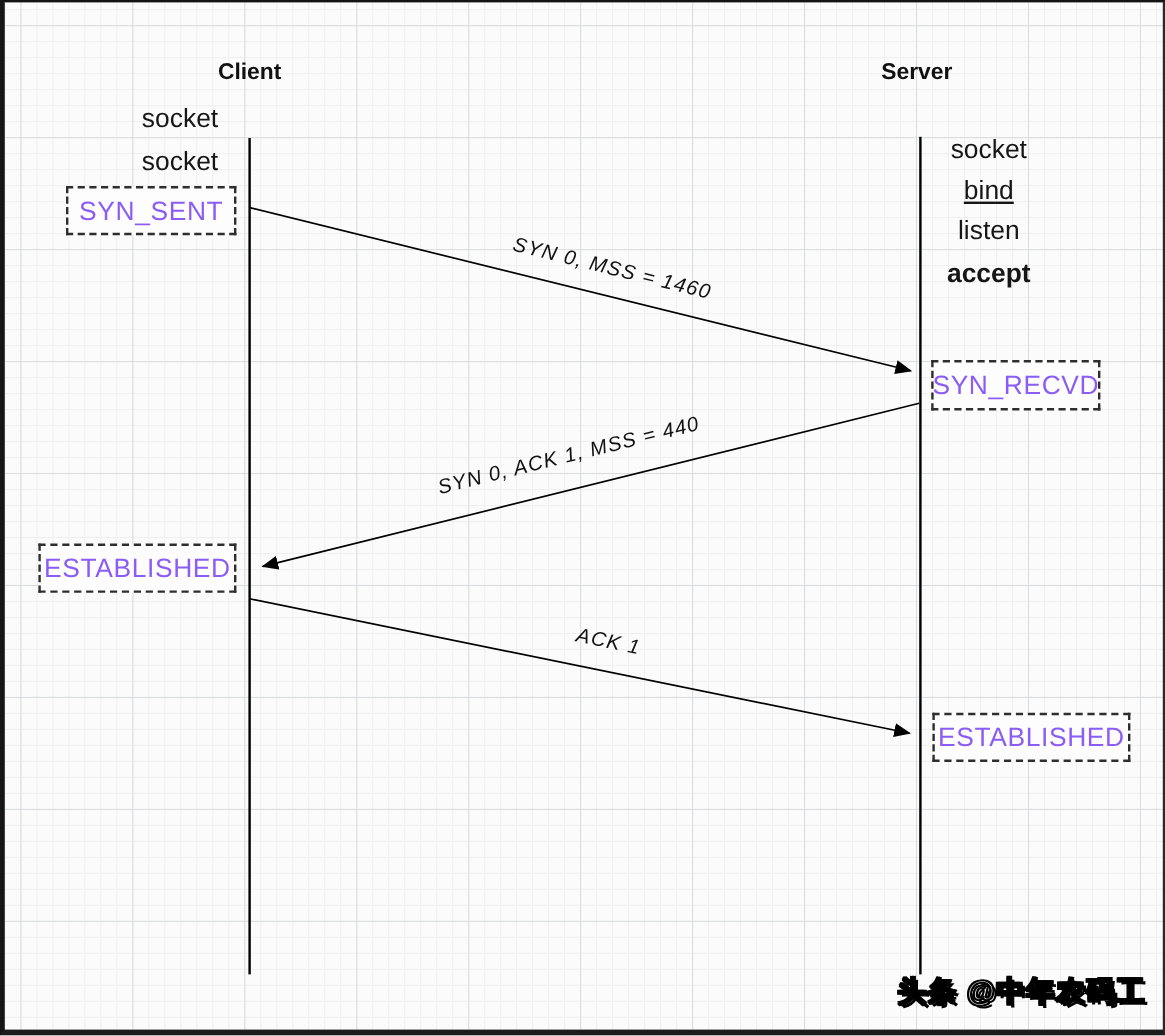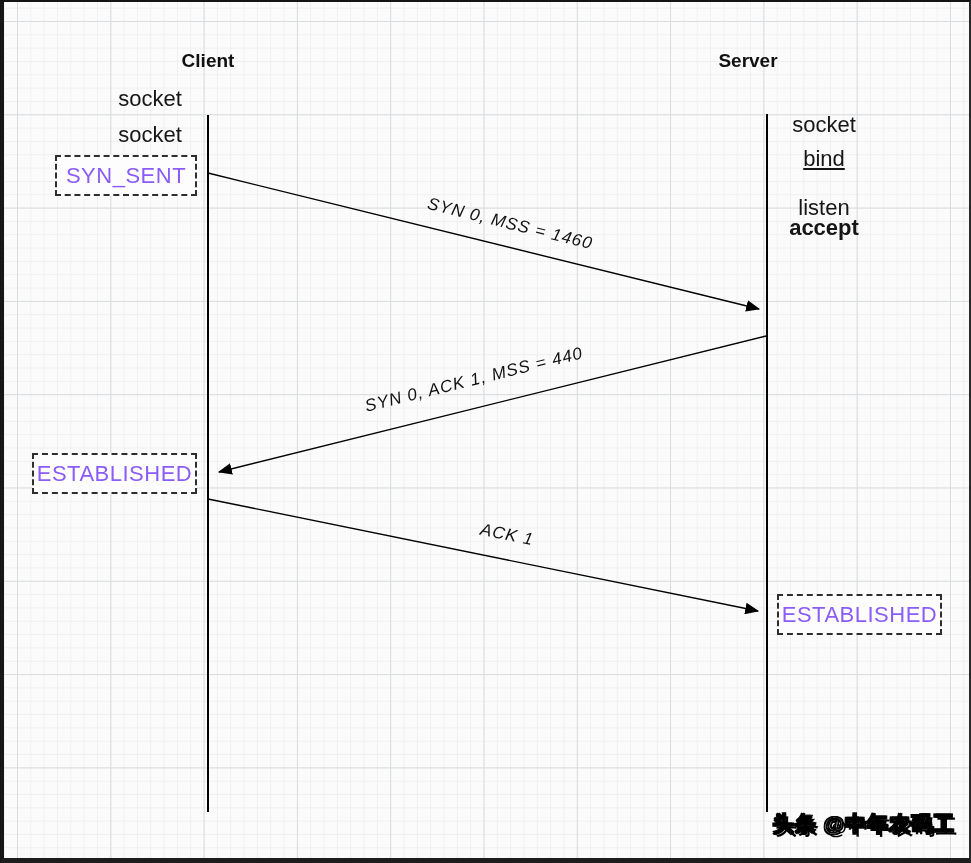--- a/index.html
+++ b/index.html
@@ -65,52 +65,53 @@
     color: #111;
     white-space: nowrap;
   }
   #arrows {
     position: absolute;
     left: 0;
     top: 0;
   }
   .watermark {
     position: absolute;
-    font-size: 21px;
+    font-size: 24px;
     font-weight: bold;
     color: #ffffff;
     letter-spacing: 1px;
     white-space: nowrap;
     -webkit-text-stroke: 1.3px #000;
     text-shadow:
       -1px -1px 0 #000, 1px -1px 0 #000,
       -1px 1px 0 #000, 1px 1px 0 #000,
       3px 3px 0 #000;
   }
 </style>
 </head>
 <body>
 
 <div id="canvas">
 
   <div class="abs title" style="left:140px; top:48px; width:128px;">Client</div>
-  <div class="abs title" style="left:680px; top:48px; width:128px;">Server</div>
+  <div class="abs title" style="left:696px; top:48px; width:128px;">Server</div>
 
   <div class="abs method" style="left:66px; top:84px; width:160px;">socket</div>
   <div class="abs method" style="left:66px; top:120px; width:160px;">socket</div>
 
   <div class="abs method" style="left:740px; top:110px; width:160px;">socket</div>
   <div class="abs method" style="left:740px; top:144px; width:160px;text-decoration:underline;">bind</div>
-  <div class="abs method" style="left:740px; top:177px; width:160px;margin-top:16px;">listen</div>
+  <div class="abs method" style="left:740px; top:177px; width:160px;">listen</div>
   <div class="abs method" style="left:740px; top:213px; width:160px;font-weight:bold;">accept</div>
 
   <div class="lifeline" style="left:203px; top:113px; height:697px;"></div>
   <div class="lifeline" style="left:762px; top:112px; height:698px;"></div>
 
   <div class="state-box" style="left:51px; top:153px; width:142px; height:41px;">SYN_SENT</div>
+  <div class="state-box" style="left:772px; top:298px; width:141px; height:42px;">SYN_RECVD</div>
   <div class="state-box" style="left:28px; top:451px; width:165px; height:41px;">ESTABLISHED</div>
   <div class="state-box" style="left:773px; top:592px; width:165px; height:41px;">ESTABLISHED</div>
 
   <svg id="arrows" width="965" height="856" viewBox="0 0 965 856">
     <defs>
       <marker id="arrowhead" markerUnits="userSpaceOnUse" markerWidth="14" markerHeight="12" viewBox="0 0 12 10" refX="11" refY="5" orient="auto">
         <path d="M0,0 L12,5 L0,10 z" fill="#000"></path>
       </marker>
     </defs>
     <line x1="204" y1="171" x2="755" y2="307" stroke="#000" stroke-width="1.4" marker-end="url(#arrowhead)"></line>

